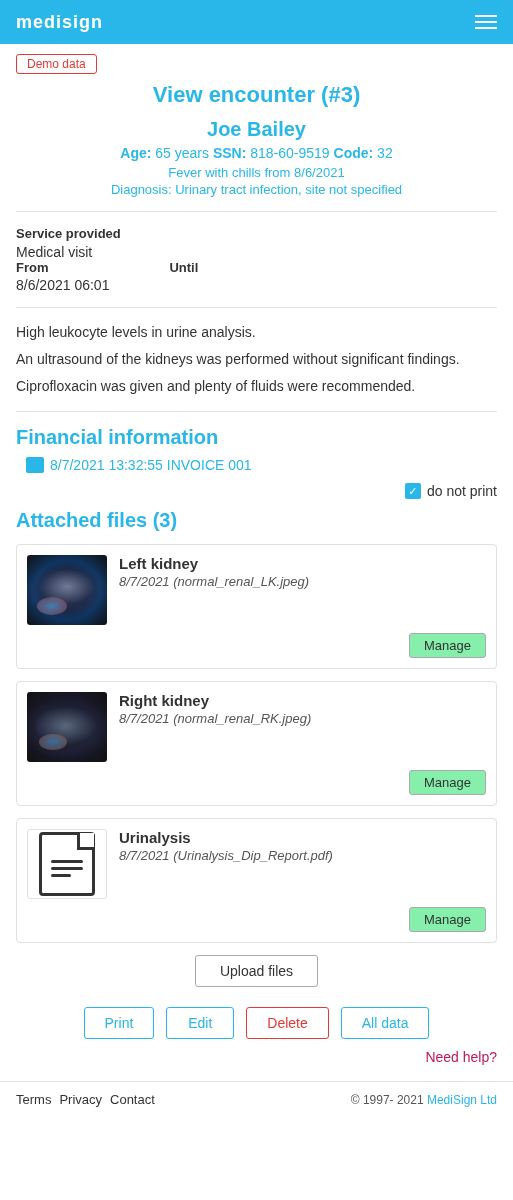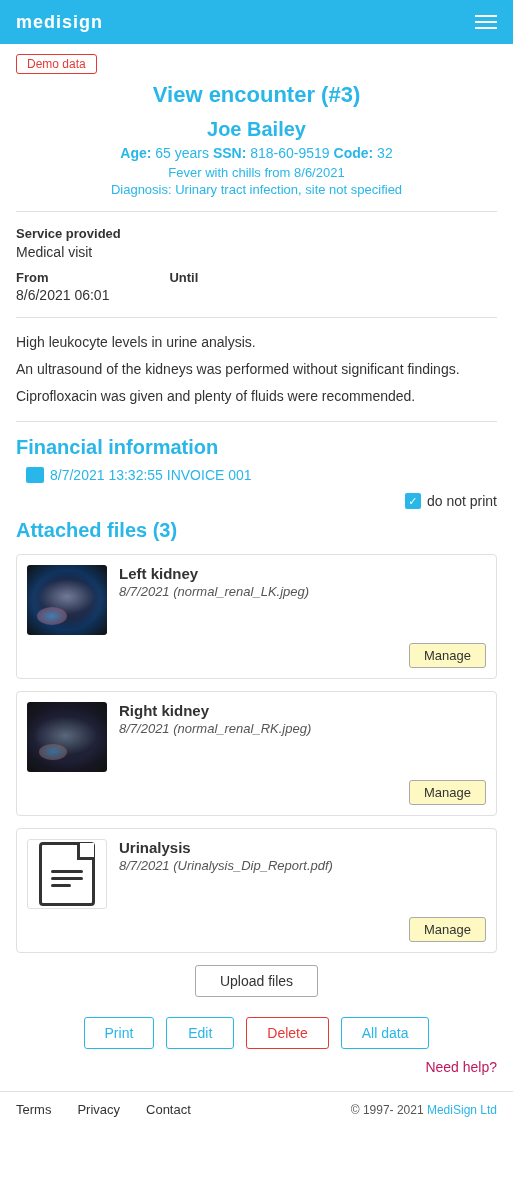--- a/index.html
+++ b/index.html
@@ -92,21 +92,20 @@
 
     .field-label {
       font-weight: bold;
       font-size: 13px;
       color: #333;
       margin-bottom: 3px;
     }
     .field-value {
       font-size: 14px;
       color: #333;
-      margin-bottom: 10px;
     }
 
     .from-until-row {
       display: flex;
       gap: 60px;
       margin-bottom: 0;
     }
     .from-until-col .label {
       font-weight: bold;
       font-size: 13px;
@@ -241,21 +240,21 @@
     .file-date span {
       font-style: italic;
     }
     .manage-row {
       display: flex;
       justify-content: flex-end;
       margin-top: 8px;
     }
     .manage-btn {
       border: 1px solid #aaa;
-      background: #fef9c3;
+      background: #86efac;
       padding: 4px 14px;
       font-size: 13px;
       border-radius: 3px;
       cursor: pointer;
       color: #333;
     }
 
     
     .upload-row {
       display: flex;
@@ -314,21 +313,21 @@
       border-top: 1px solid #e0e0e0;
       padding: 10px 16px;
       display: flex;
       justify-content: space-between;
       align-items: center;
       font-size: 13px;
       color: #555;
     }
     .footer-links {
       display: flex;
-      gap: 26px;
+      gap: 8px;
       justify-content: flex-end;
     }
     .footer-link {
       color: #333;
       cursor: pointer;
       text-decoration: none;
     }
     .footer-copy {
       color: #555;
       font-size: 12px;

